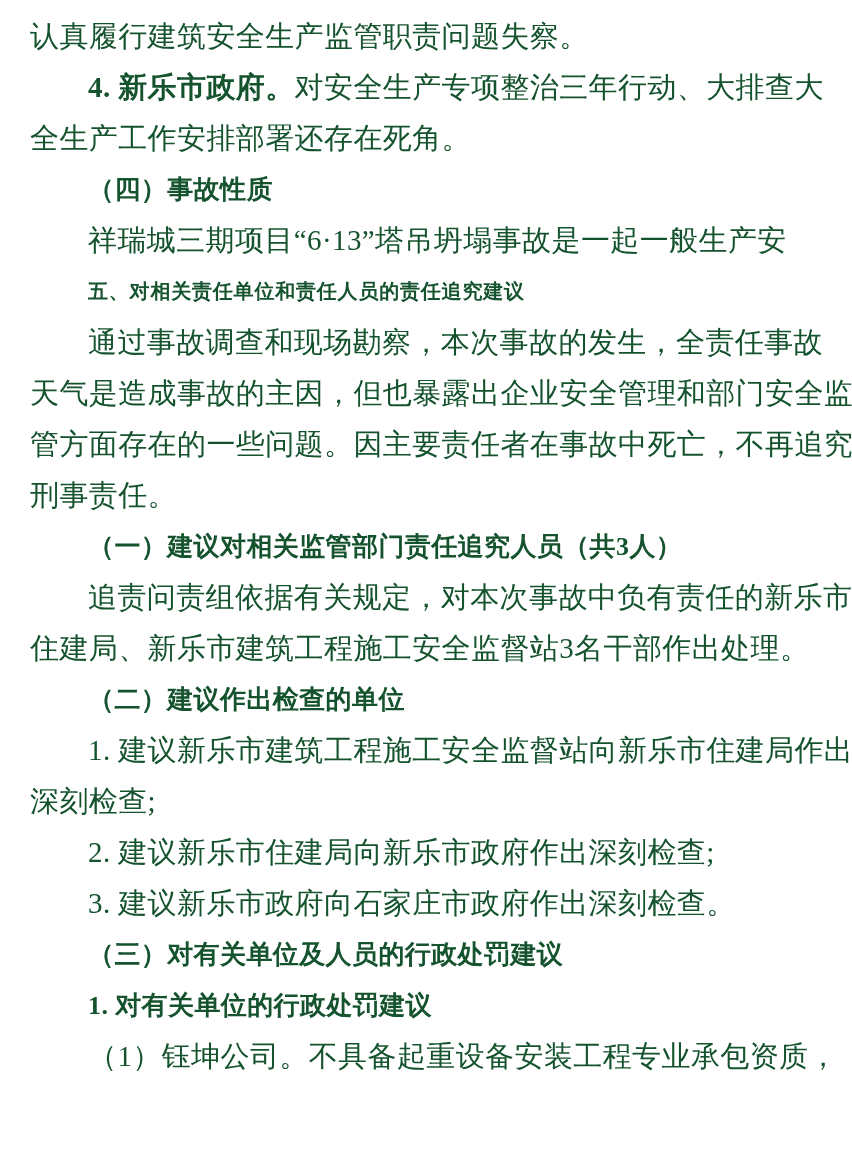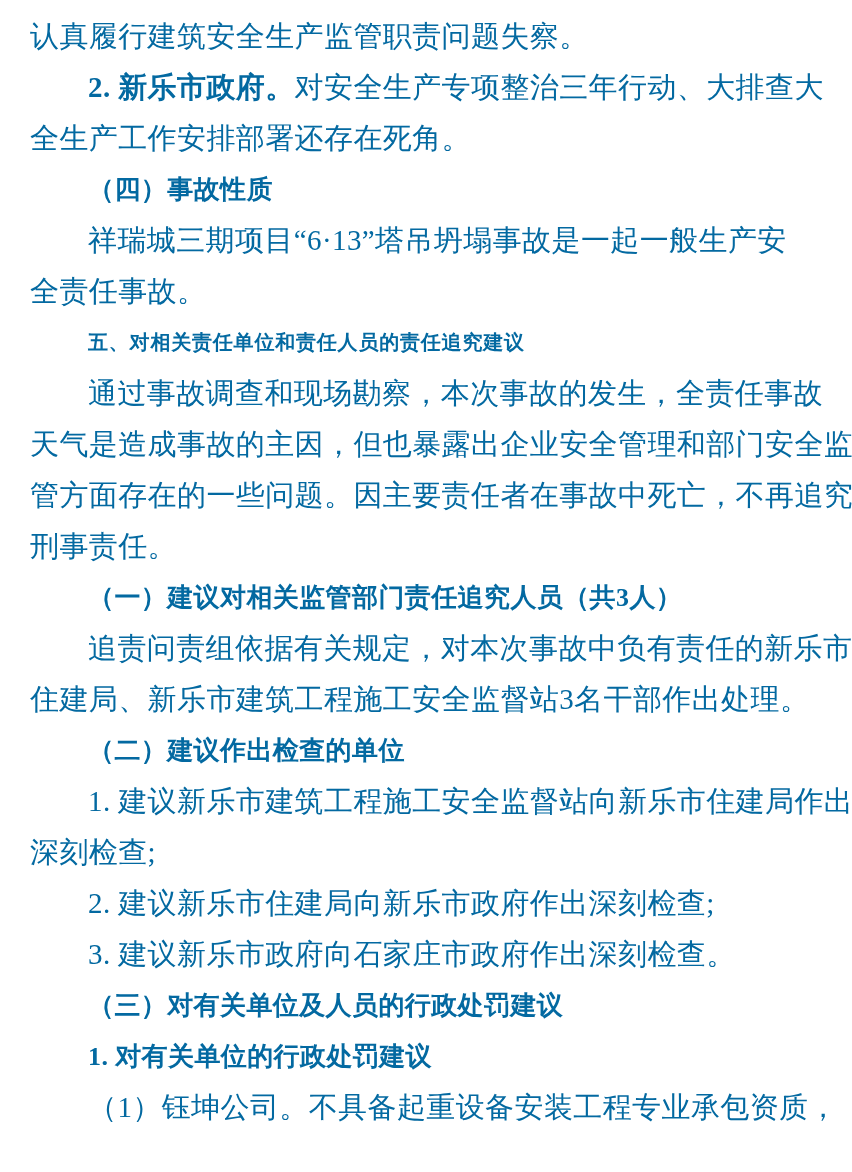--- a/index.html
+++ b/index.html
@@ -17,21 +17,21 @@
     width: 852px;
     height: 1172px;
     padding: 11px 26px 0 30px;
     background: #ffffff;
   }
   .line {
     height: 51px;
     line-height: 51px;
     font-size: 29px;
     letter-spacing: 0.4px;
-    color: #0369a1;
+    color: #14532d;
     white-space: nowrap;
     font-family: "Liberation Serif", serif;
   }
   .line.indent {
     padding-left: 58px;
   }
   .line.heading-kai {
     font-weight: 700;
     font-size: 26px;
   }
@@ -44,25 +44,24 @@
   .seg { display: inline; }
   .seg.bold {
     font-weight: 700;
   }
 </style>
 </head>
 <body>
 
 <div class="page" id="doc-page">
     <div class="line body"><span class="seg">认真履行建筑安全生产监管职责问题失察。</span></div>
-    <div class="line body indent"><span class="seg bold">2. 新乐市政府。</span><span class="seg">对安全生产专项整治三年行动、大排查大</span></div>
+    <div class="line body indent"><span class="seg bold">4. 新乐市政府。</span><span class="seg">对安全生产专项整治三年行动、大排查大</span></div>
     <div class="line body"><span class="seg">全生产工作安排部署还存在死角。</span></div>
     <div class="line heading-kai indent"><span class="seg bold">（四）事故性质</span></div>
     <div class="line body indent"><span class="seg">祥瑞城三期项目“6·13”塔吊坍塌事故是一起一般生产安</span></div>
-    <div class="line body"><span class="seg">全责任事故。</span></div>
     <div class="line heading-hei indent"><span class="seg bold">五、对相关责任单位和责任人员的责任追究建议</span></div>
     <div class="line body indent"><span class="seg">通过事故调查和现场勘察，本次事故的发生，全责任事故</span></div>
     <div class="line body"><span class="seg">天气是造成事故的主因，但也暴露出企业安全管理和部门安全监</span></div>
     <div class="line body"><span class="seg">管方面存在的一些问题。因主要责任者在事故中死亡，不再追究</span></div>
     <div class="line body"><span class="seg">刑事责任。</span></div>
     <div class="line heading-kai indent"><span class="seg bold">（一）建议对相关监管部门责任追究人员（共3人）</span></div>
     <div class="line body indent"><span class="seg">追责问责组依据有关规定，对本次事故中负有责任的新乐市</span></div>
     <div class="line body"><span class="seg">住建局、新乐市建筑工程施工安全监督站3名干部作出处理。</span></div>
     <div class="line heading-kai indent"><span class="seg bold">（二）建议作出检查的单位</span></div>
     <div class="line body indent"><span class="seg">1. 建议新乐市建筑工程施工安全监督站向新乐市住建局作出</span></div>

